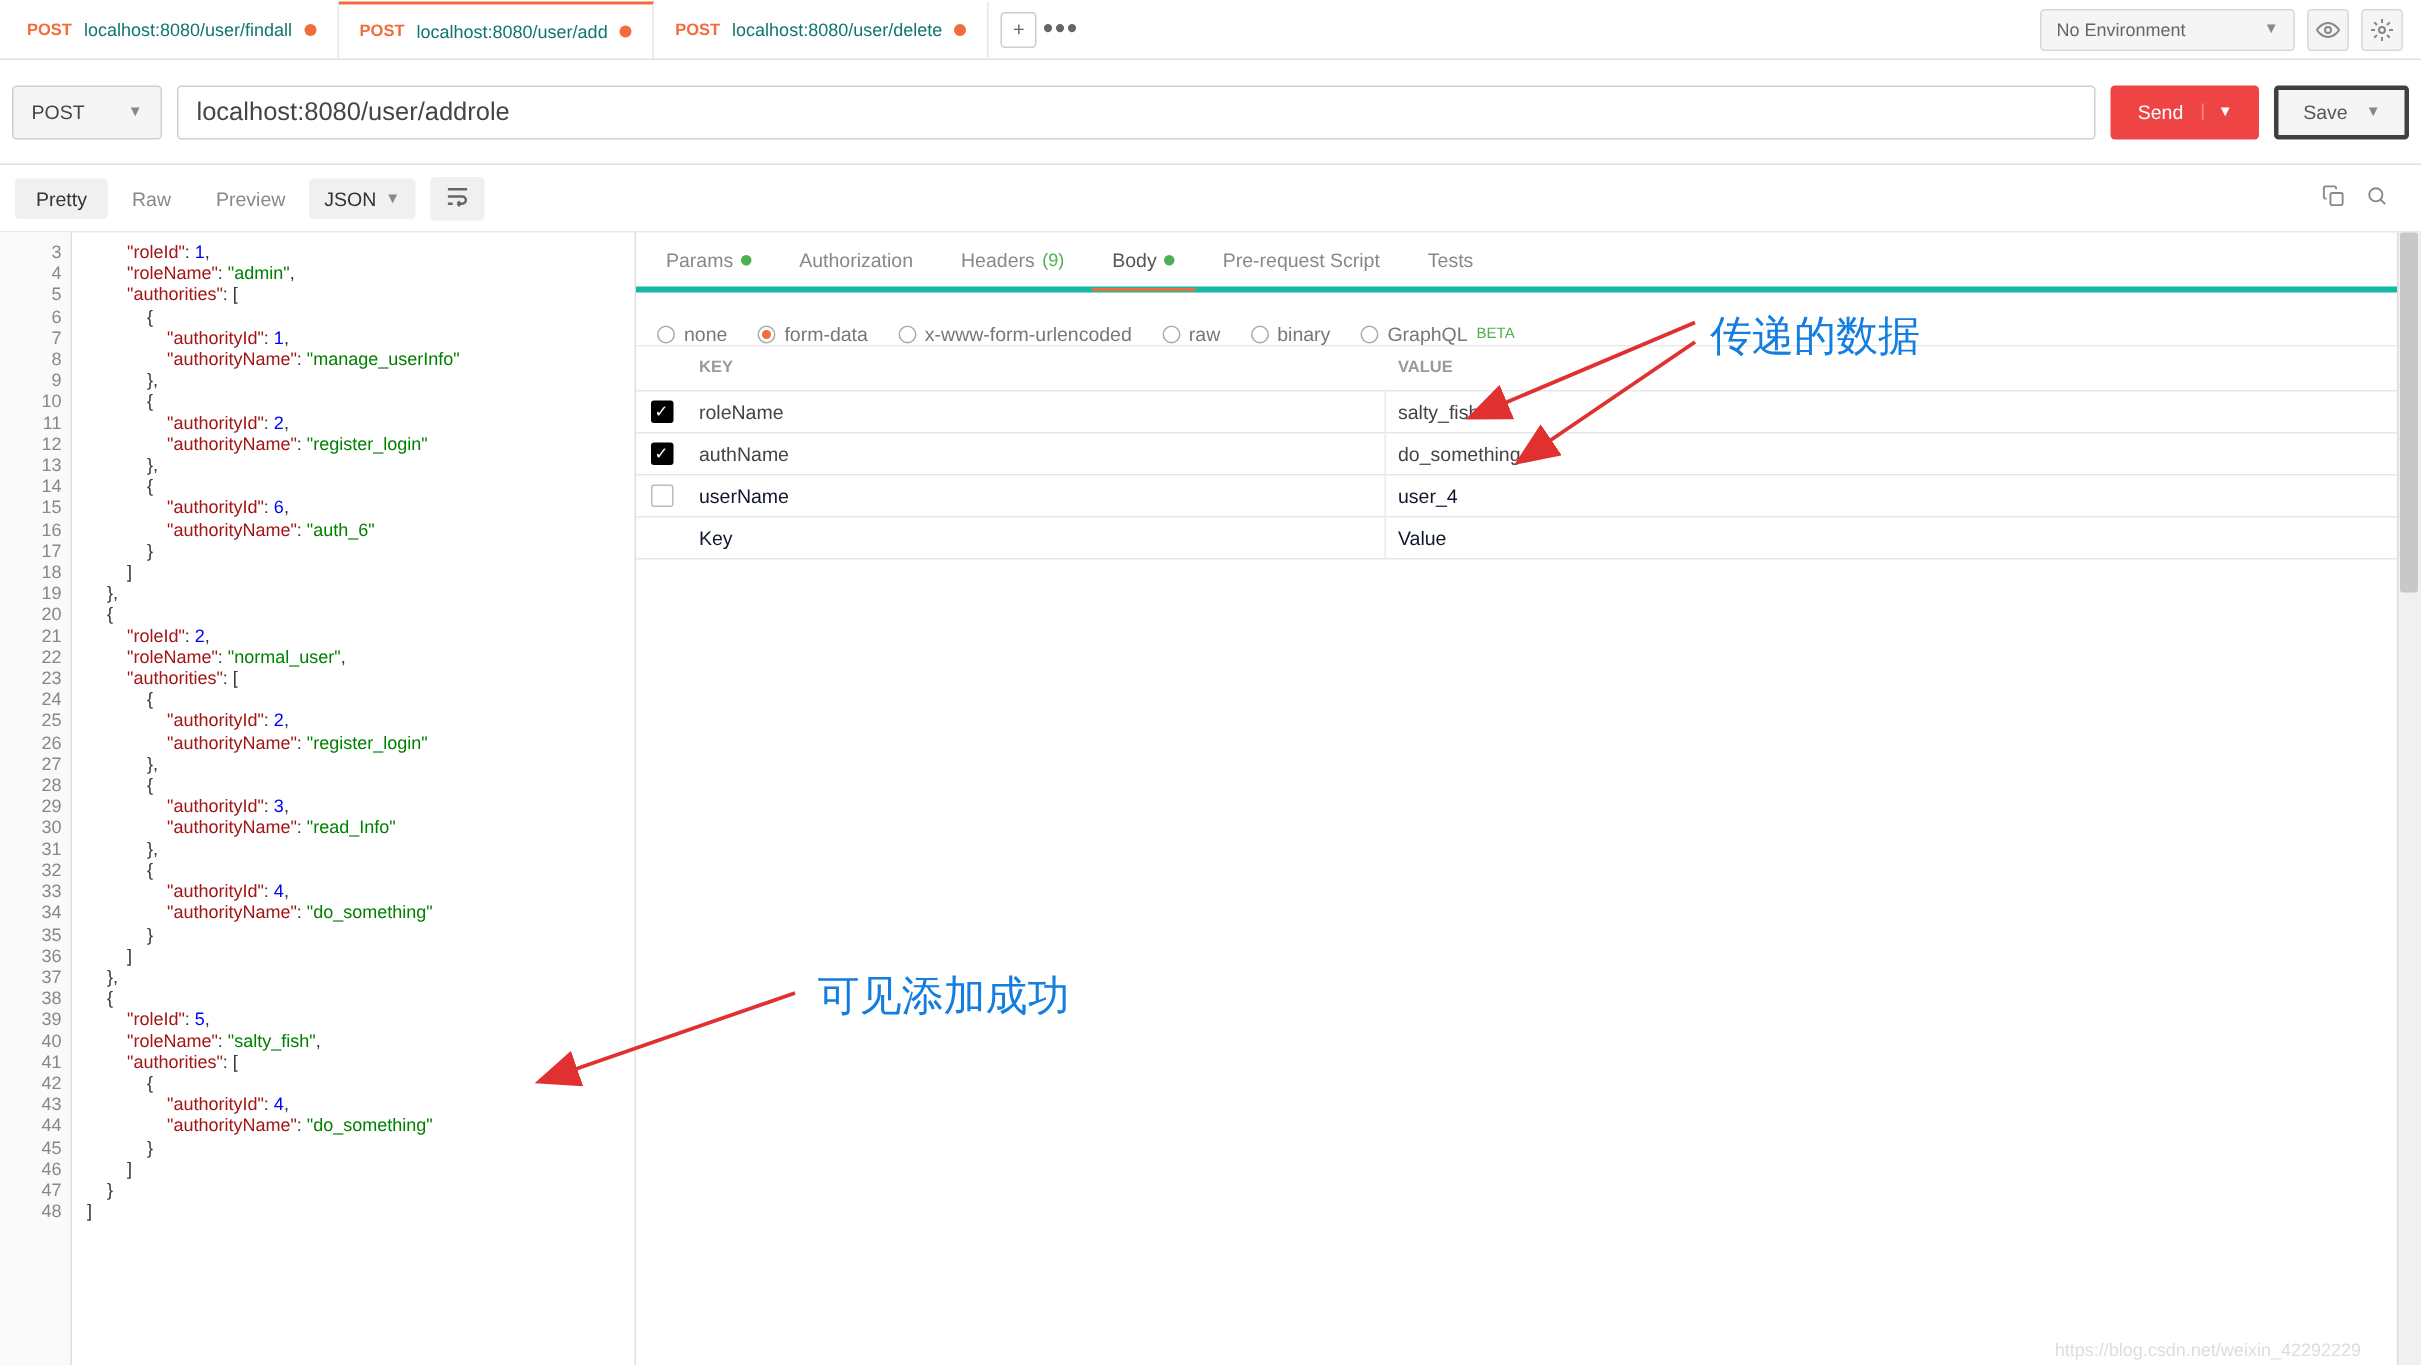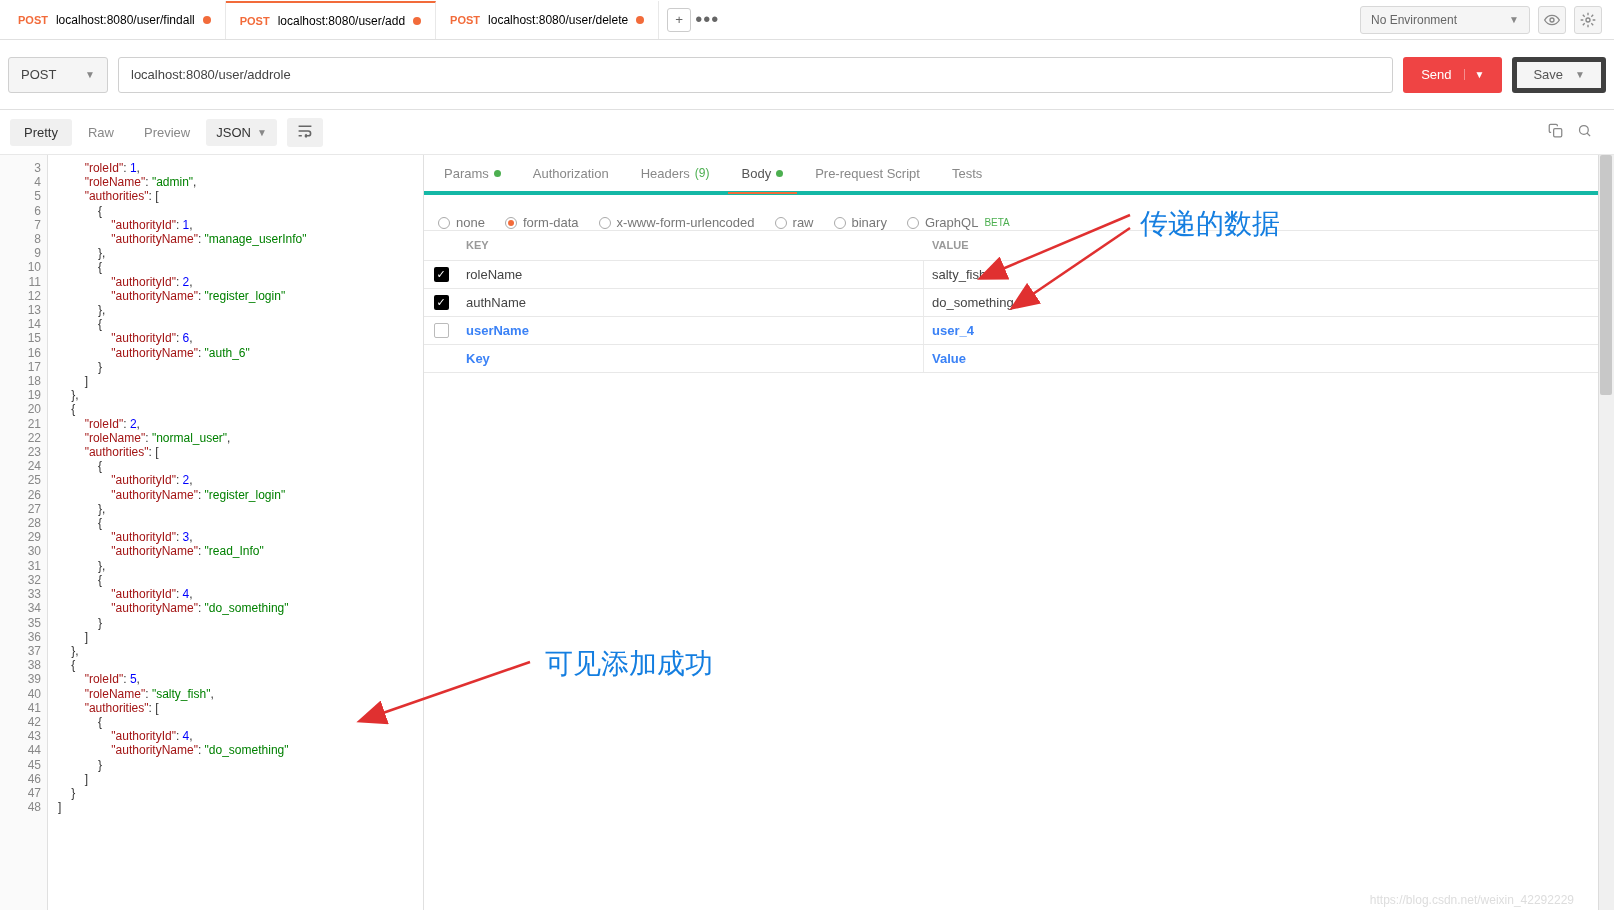--- a/index.html
+++ b/index.html
@@ -3,37 +3,37 @@
 <meta charset="utf-8">
 <style>
 * { margin:0; padding:0; box-sizing:border-box; font-family:-apple-system,BlinkMacSystemFont,"Segoe UI",Arial,sans-serif; }
 body { background:#fff; font-size:12px; color:#555; width:1614px; height:913px; overflow:hidden; position:relative; }
 
 
 .tabbar { display:flex; align-items:center; height:40px; border-bottom:1px solid #e0e0e0; padding:0 4px; }
 .tab { display:flex; align-items:center; gap:8px; padding:0 14px; height:38px; cursor:pointer; border-right:1px solid #e8e8e8; position:relative; }
 .tab.active { border-top:2px solid #f26b3a; }
 .tab .method { color:#f26b3a; font-weight:600; font-size:11px; }
-.tab .url { color:#000000; font-size:12px; }
+.tab .url { color:#0f766e; font-size:12px; }
 .tab .dot { width:8px; height:8px; border-radius:50%; background:#f26b3a; }
 .tab-extra { display:flex; align-items:center; gap:4px; padding:0 8px; }
 .tab-extra button { width:24px; height:24px; border:1px solid #ccc; background:#fff; cursor:pointer; color:#666; border-radius:3px; }
 .tab-extra .more { border:none; font-size:20px; letter-spacing:1px; display:flex; align-items:center; justify-content:center; }
 
 .env { margin-left:auto; display:flex; align-items:center; gap:8px; padding-right:8px; }
 .env-select { width:170px; height:28px; border:1px solid #d8d8d8; background:#f5f5f5; display:flex; align-items:center; justify-content:space-between; padding:0 10px; color:#666; cursor:pointer; border-radius:3px; font-size:12px;margin-left:42px; }
 .env-btn { width:28px; height:28px; background:#f5f5f5; border:1px solid #d8d8d8; display:flex; align-items:center; justify-content:center; cursor:pointer; border-radius:3px; }
 
 
 .reqbar { display:flex; align-items:center; height:70px; padding:16px 8px; gap:10px; border-bottom:1px solid #e0e0e0; }
 .method-select { width:100px; height:36px; border:1px solid #d0d0d0; background:#f5f5f5; display:flex; align-items:center; justify-content:space-between; padding:0 12px; font-size:13px; color:#444; cursor:pointer; border-radius:3px; }
-.urlbox { flex:1; height:36px; border:1px solid #d0d0d0; padding:0 12px; font-size:13px; color:#444; border-radius:3px; }
+.urlbox { flex:1; height:36px; border:1px solid #d0d0d0; padding:0 12px; font-size:17px; color:#444; border-radius:3px; }
 .send-btn { height:36px; background:#ef4444; color:#fff; border:none; display:flex; align-items:center; padding:0 18px; font-size:13px; cursor:pointer; border-radius:3px; position:relative; }
 .send-btn .caret { margin-left:12px; font-size:10px; padding-left:10px; border-left:1px solid rgba(255,255,255,.4); }
-.save-btn { height:36px; background:#f5f5f5; border:5px solid #404040; display:flex; align-items:center; padding:0 16px; font-size:13px; color:#555; cursor:pointer; border-radius:3px; }
+.save-btn { height:36px; background:#f5f5f5; border:3px solid #404040; display:flex; align-items:center; padding:0 16px; font-size:13px; color:#555; cursor:pointer; border-radius:3px; }
 .save-btn .caret { margin-left:12px; font-size:10px; }
 
 
 .viewbar { display:flex; align-items:center; height:45px; padding:6px 10px; border-bottom:1px solid #e8e8e8; gap:2px; }
 .viewbar .vbtn { padding:6px 14px; color:#888; cursor:pointer; font-size:13px; border-radius:3px; }
 .viewbar .vbtn.active { background:#f0f0f0; color:#333; }
 .viewbar .sel { padding:6px 10px; background:#f0f0f0; color:#333; display:flex; align-items:center; gap:6px; border-radius:3px; cursor:pointer; font-size:13px; }
 .viewbar .wrap-btn { padding:6px 10px; background:#f0f0f0; margin-left:8px; border-radius:3px; cursor:pointer; }
 .viewbar .right { margin-left:auto; display:flex; gap:14px; padding-right:12px; }
 .viewbar .ricon { cursor:pointer; color:#777; }
@@ -64,21 +64,21 @@
 
 .kvtable { width:100%; }
 .kvhead { display:flex; height:30px; border-bottom:1px solid #e8e8e8; background:#fff; font-size:11px; color:#999; }
 .kvhead .c1 { width:34px; }
 .kvhead .c2 { width:466px; padding:8px 8px; font-weight:600; }
 .kvhead .c3 { flex:1; padding:8px 8px; font-weight:600; }
 .kvrow { display:flex; height:28px; border-bottom:1px solid #e8e8e8; font-size:13px; color:#444; }
 .kvrow .c1 { width:34px; display:flex; align-items:center; justify-content:center; }
 .kvrow .c2 { width:466px; padding:6px 8px; border-right:1px solid #eaeaea; }
 .kvrow .c3 { flex:1; padding:6px 8px; }
-.kvrow.ph .c2, .kvrow.ph .c3 { color:#3b82f6;font-weight:bold; }
+.kvrow.ph .c2, .kvrow.ph .c3 { color:#0f172a; }
 .chk { width:15px; height:15px; background:#000; border-radius:2px; display:flex; align-items:center; justify-content:center; color:#fff; font-size:11px; cursor:pointer; }
 .chk.off { background:#fff; border:1px solid #bbb; }
 
 
 .anno { position:absolute; color:#147ee0; font-size:28px; font-weight:400; font-family:"Microsoft YaHei",sans-serif; pointer-events:none; z-index:10; }
 svg.arrows { position:absolute; top:0; left:0; pointer-events:none; z-index:5; }
 
 
 .sb-track { position:absolute; right:0; top:0; width:16px; height:100%; background:#f0f0f0; border-left:1px solid #dcdcdc; }
 .sb-thumb { position:absolute; right:2px; top:0; width:12px; height:240px; background:#c8c8c8; border-radius:2px; }

